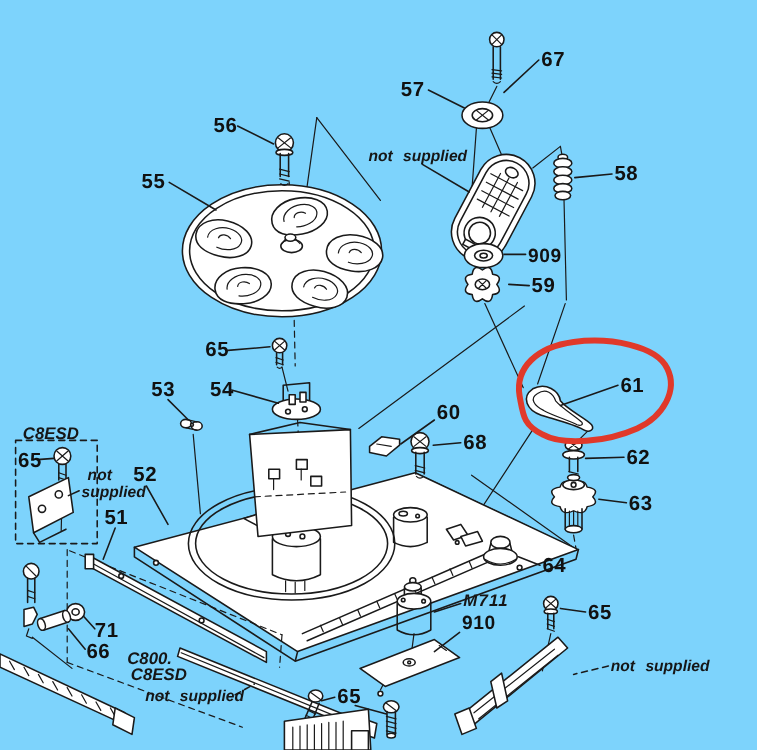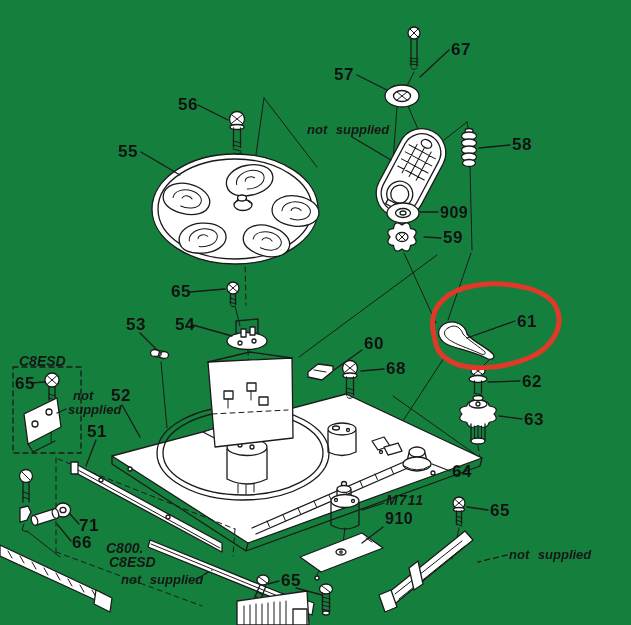--- a/index.html
+++ b/index.html
@@ -1,16 +1,16 @@
 <!DOCTYPE html>
 <html><head>
 <meta charset="utf-8">
 <style>
   html,body{margin:0;padding:0;background:#ffffff;}
-  .stage{position:relative;width:631px;height:625px;background:#15803d;overflow:hidden;
+  .stage{position:relative;width:631px;height:625px;background:#7dd3fc;overflow:hidden;
          font-family:"Liberation Sans",sans-serif;}
   svg{position:absolute;left:0;top:0;}
   .ln{stroke:#1a1a1a;stroke-width:1.3;fill:none;stroke-linecap:round;stroke-linejoin:round;}
   .thin{stroke-width:1;}
   .pt{stroke:#1a1a1a;stroke-width:1.3;fill:#ffffff;stroke-linecap:round;stroke-linejoin:round;}
   .nofill{fill:none;}
   .dash{stroke-dasharray:5 4;}
   .num{font-family:"Liberation Sans",sans-serif;font-size:17px;font-weight:700;fill:#111;letter-spacing:.5px;}
   .numsm{font-size:16px;}
   .ital{font-family:"Liberation Sans",sans-serif;font-size:13px;font-style:italic;font-weight:700;fill:#161616;word-spacing:5px;}

